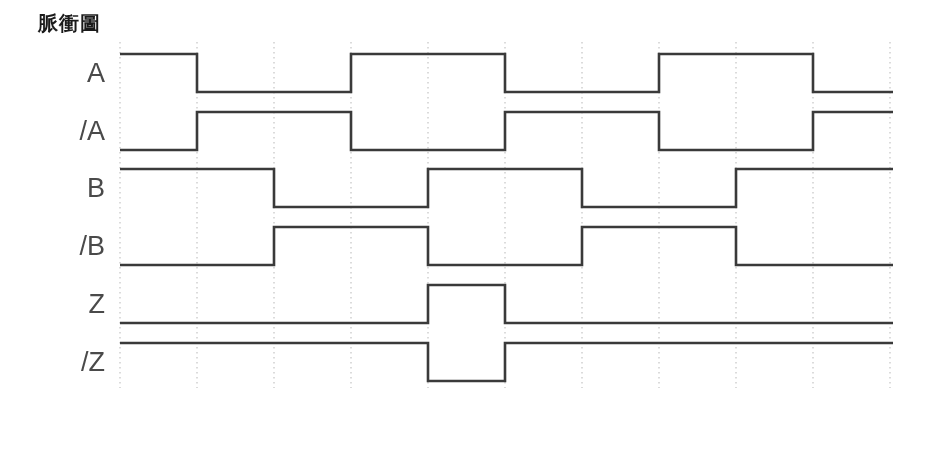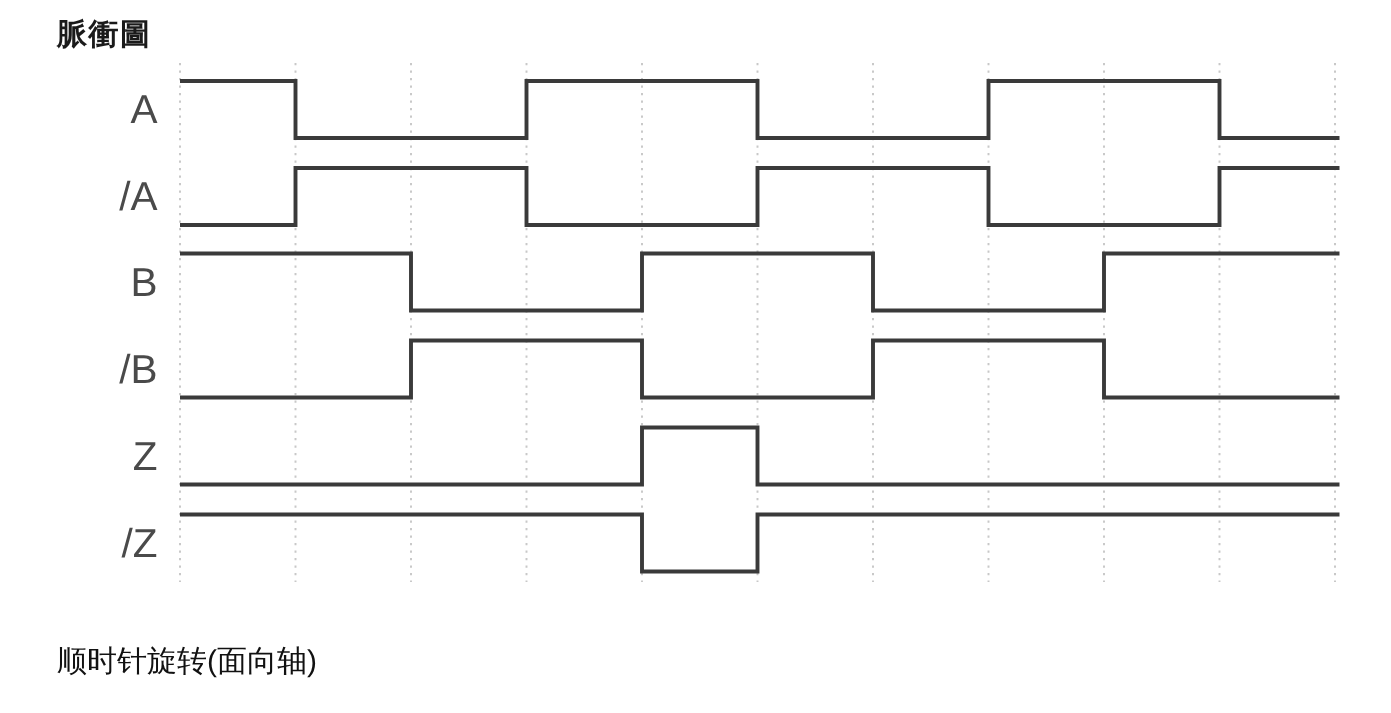--- a/index.html
+++ b/index.html
@@ -87,15 +87,14 @@
       </svg>
 
     <div class="sig-label" style="top:57px">A</div>
     <div class="sig-label" style="top:115px">/A</div>
     <div class="sig-label" style="top:172px">B</div>
     <div class="sig-label" style="top:230px">/B</div>
     <div class="sig-label" style="top:288px">Z</div>
     <div class="sig-label" style="top:346px">/Z</div>
   </div>
 
-  <div class="caption">顺时针旋转(面向轴)</div>
 
 </div>
 
 </body></html>

